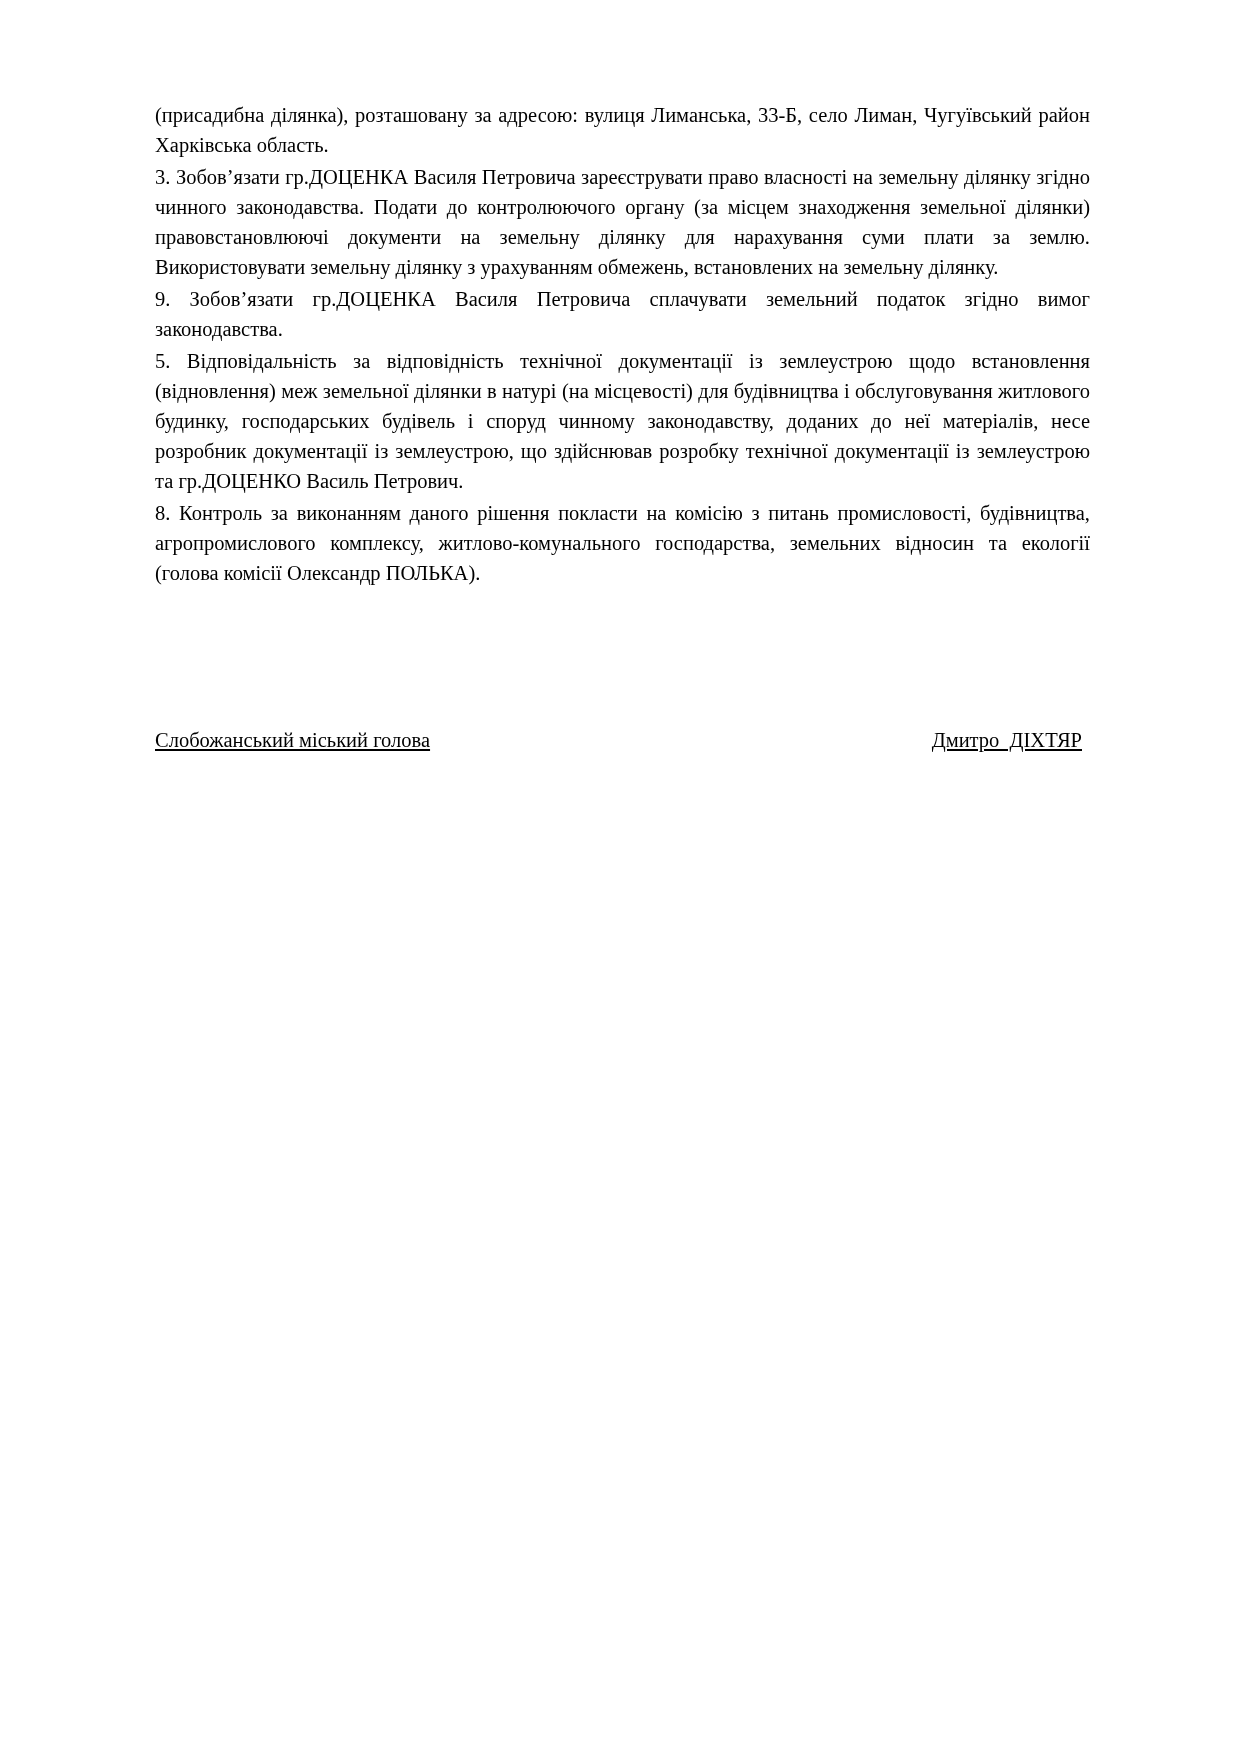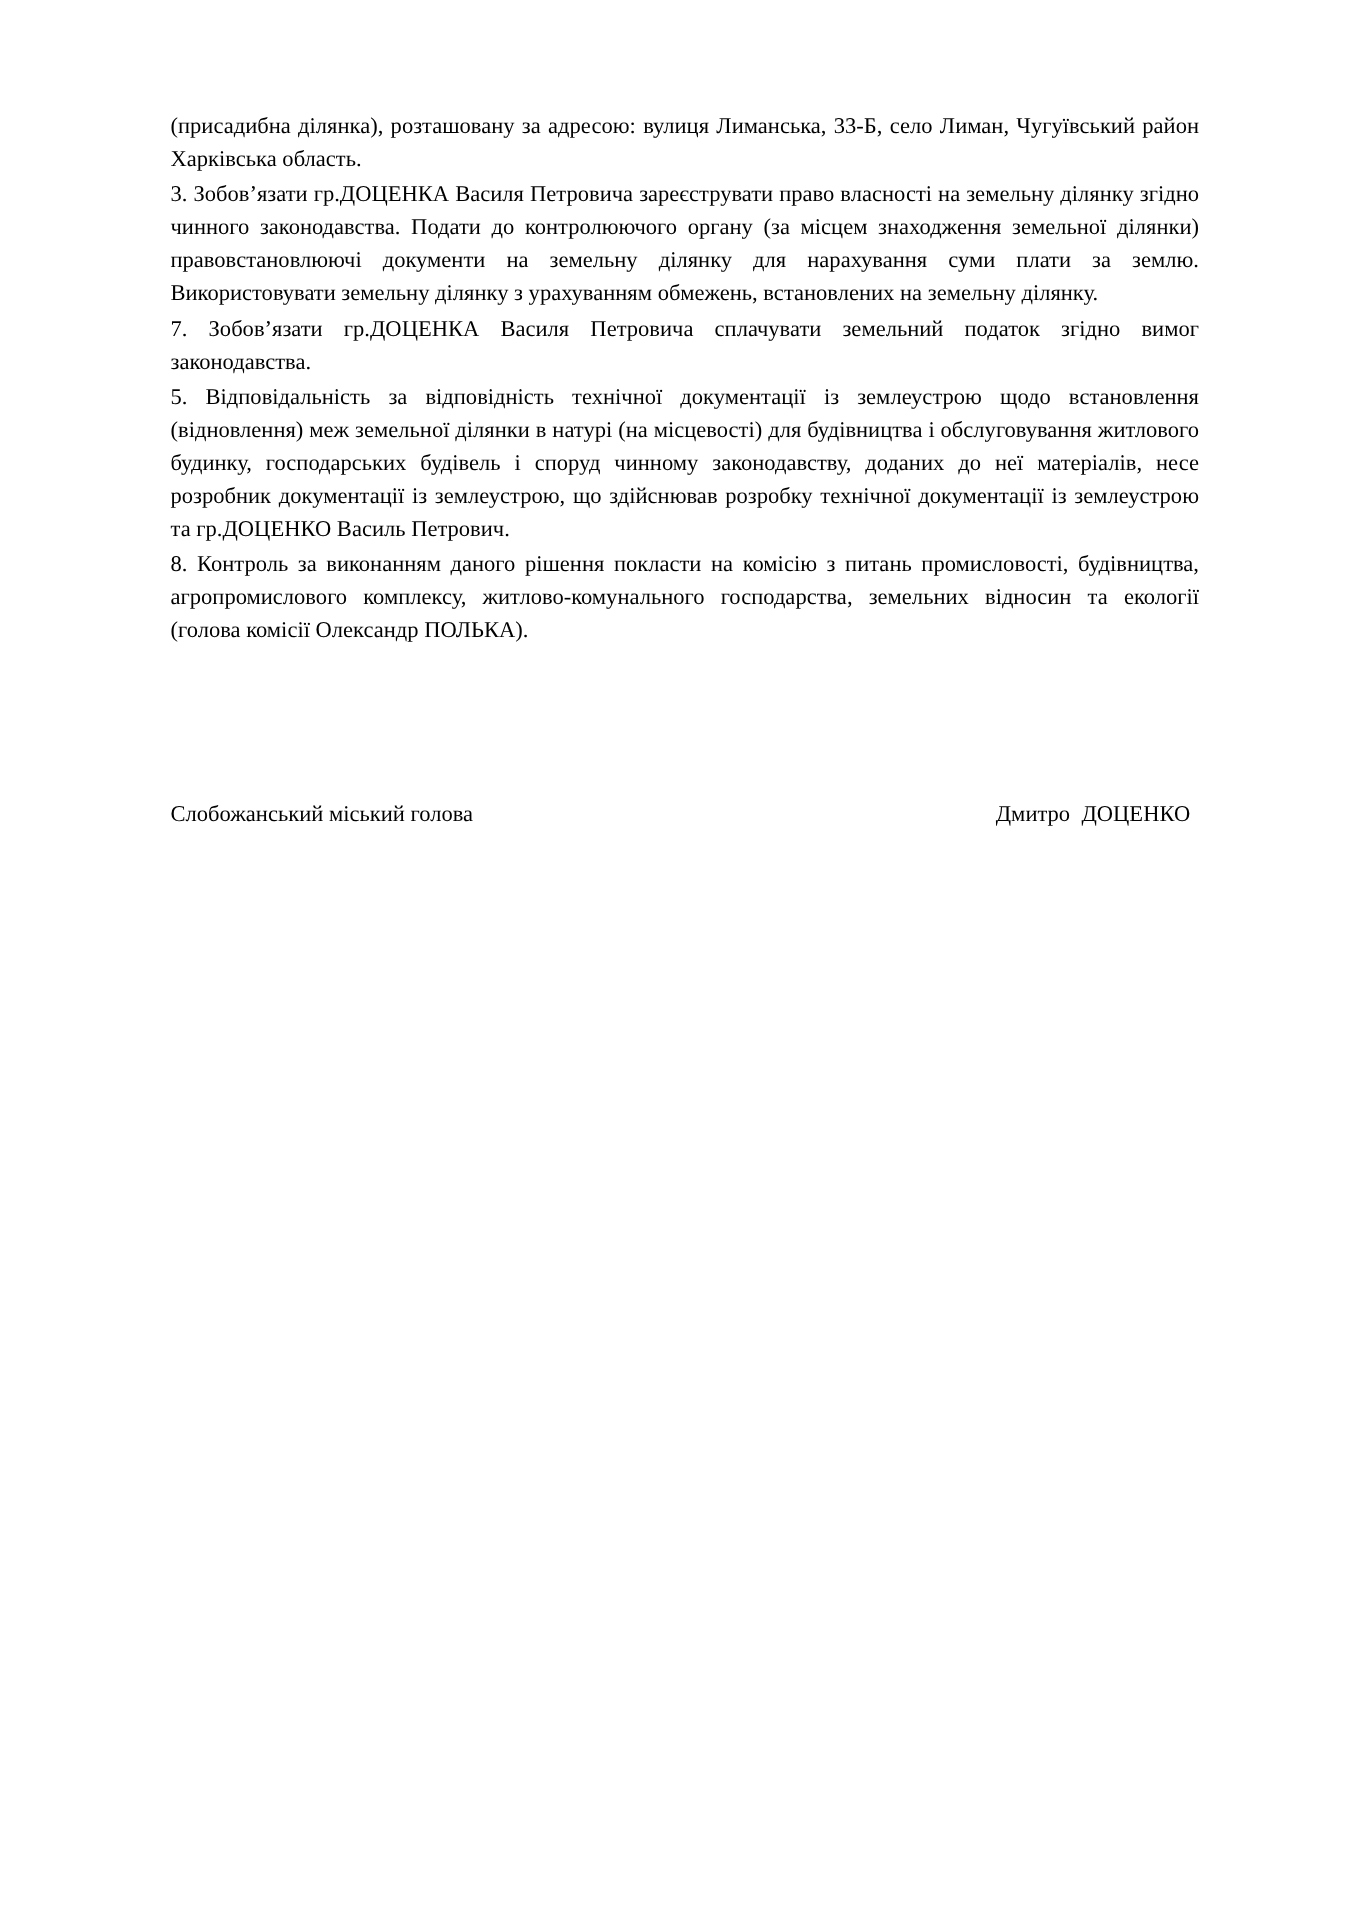--- a/index.html
+++ b/index.html
@@ -37,38 +37,39 @@
   }
   .signature-block {
     margin-top: 136px;
     width: 935px;
     display: flex;
     flex-direction: row;
     justify-content: space-between;
     align-items: baseline;
     font-size: 20.5px;
     line-height: 1.465;
+    text-decoration: underline;
   }
   .sig-title {
     white-space: nowrap;
   }
   .sig-name {
     white-space: pre;
     padding-right: 8px;
   }
 </style>
 </head>
 <body>
 
 <div class="page">
   <div class="doc-body">
     <p class="para cont">(присадибна ділянка), розташовану за адресою: вулиця Лиманська, 33-Б, село Лиман, Чугуївський район Харківська область.</p>
     <p class="para">3. Зобов’язати  гр.ДОЦЕНКА Василя Петровича зареєструвати право власності на земельну ділянку згідно чинного законодавства. Подати до контролюючого органу (за місцем знаходження земельної ділянки) правовстановлюючі документи на земельну ділянку для нарахування суми плати за землю. Використовувати земельну ділянку з урахуванням обмежень, встановлених на земельну ділянку.</p>
-    <p class="para">7. Зобов’язати  гр.ДОЦЕНКА Василя Петровича сплачувати земельний податок згідно вимог законодавства.</p>
+    <p class="para">9. Зобов’язати  гр.ДОЦЕНКА Василя Петровича сплачувати земельний податок згідно вимог законодавства.</p>
     <p class="para">5. Відповідальність за відповідність технічної документації із землеустрою щодо встановлення (відновлення) меж земельної ділянки в натурі (на місцевості) для будівництва і обслуговування житлового будинку, господарських будівель і споруд чинному законодавству, доданих до неї матеріалів, несе розробник документації із землеустрою, що здійснював розробку технічної документації із землеустрою та гр.ДОЦЕНКО Василь Петрович.</p>
     <p class="para">8. Контроль за виконанням даного рішення покласти  на  комісію з питань промисловості, будівництва, агропромислового комплексу,   житлово-комунального    господарства, земельних відносин та екології (голова комісії  Олександр ПОЛЬКА).</p>
 
     <div class="signature-block">
       <span class="sig-title">Слобожанський міський голова</span>
-      <span class="sig-name">Дмитро  ДОЦЕНКО</span>
+      <span class="sig-name">Дмитро  ДІХТЯР</span>
     </div>
   </div>
 </div>
 
 </body></html>

